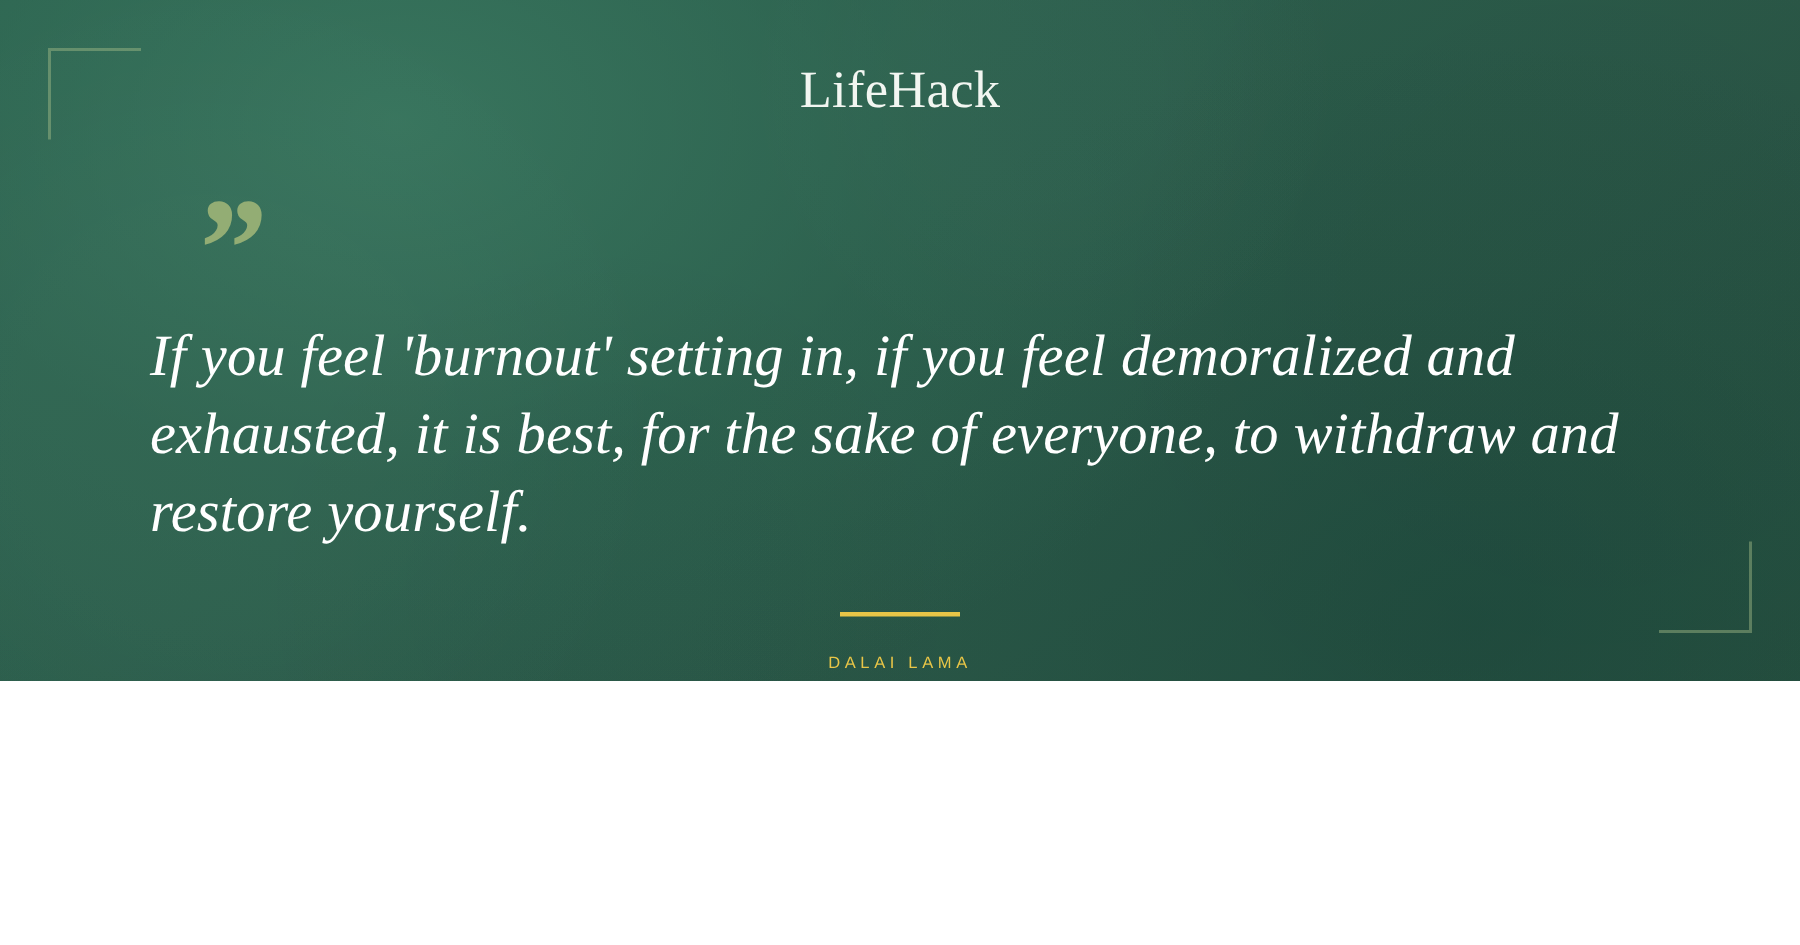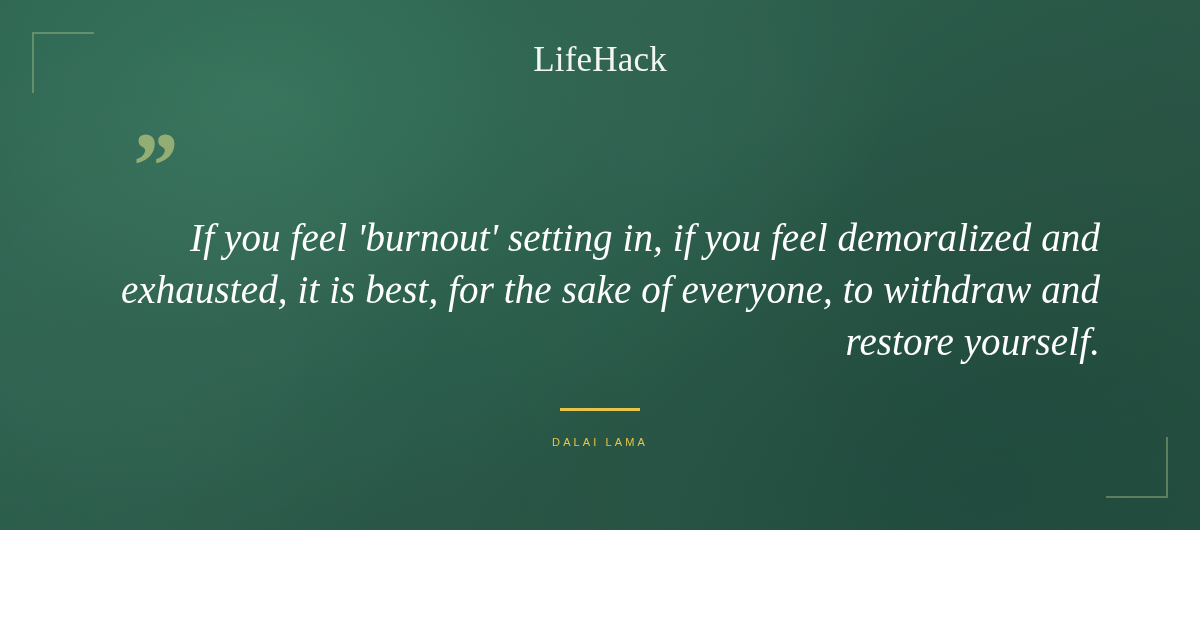--- a/index.html
+++ b/index.html
@@ -9,21 +9,21 @@
   body {
     width: 1200px;
     height: 630px;
     overflow: hidden;
     font-family: "Liberation Sans", sans-serif;
   }
 
   .card {
     position: relative;
     width: 1200px;
-    height: 530px;
+    height: 454px;
     box-sizing: border-box;
     overflow: hidden;
     background-color: #2a5b49;
     background-image:
       radial-gradient(ellipse 900px 620px at 22% 18%, rgba(58,120,96,0.85) 0%, rgba(48,105,84,0.45) 38%, rgba(40,90,74,0.0) 68%),
       radial-gradient(ellipse 700px 520px at 82% 92%, rgba(28,72,60,0.70) 0%, rgba(32,78,64,0.30) 45%, rgba(36,84,68,0.0) 75%),
       linear-gradient(145deg, #2d6450 0%, #2b5d4b 38%, #2a5646 70%, #27503f 100%);
   }
 
   
@@ -86,21 +86,21 @@
     color: #93ad74;
     user-select: none;
   }
 
   
   .quote-text {
     position: absolute;
     left: 100px;
     top: 212px;
     width: 1000px;
-    text-align: right;
+    text-align: left;
     font-family: "Liberation Serif", "DejaVu Serif", serif;
     font-style: italic;
     font-size: 39px;
     line-height: 52px;
     color: #ffffff;
     letter-spacing: 0.1px;
   }
 
   
   .attribution {

